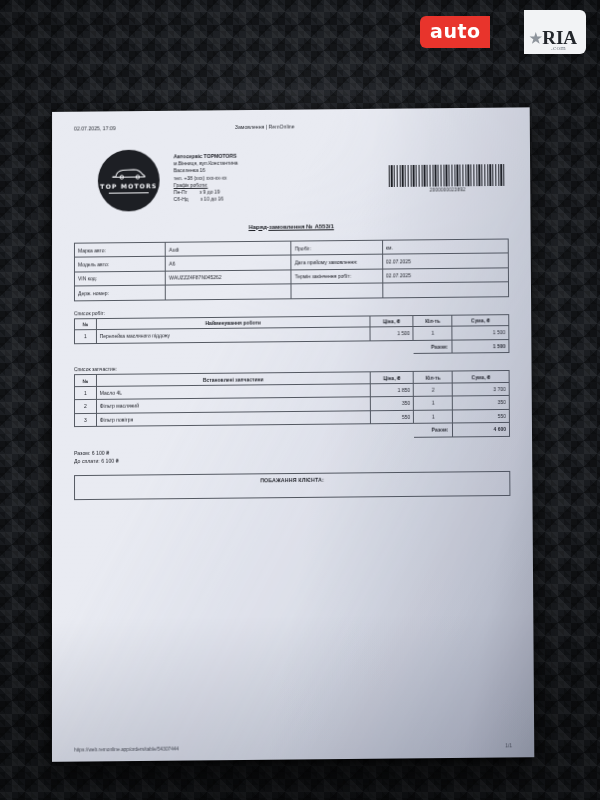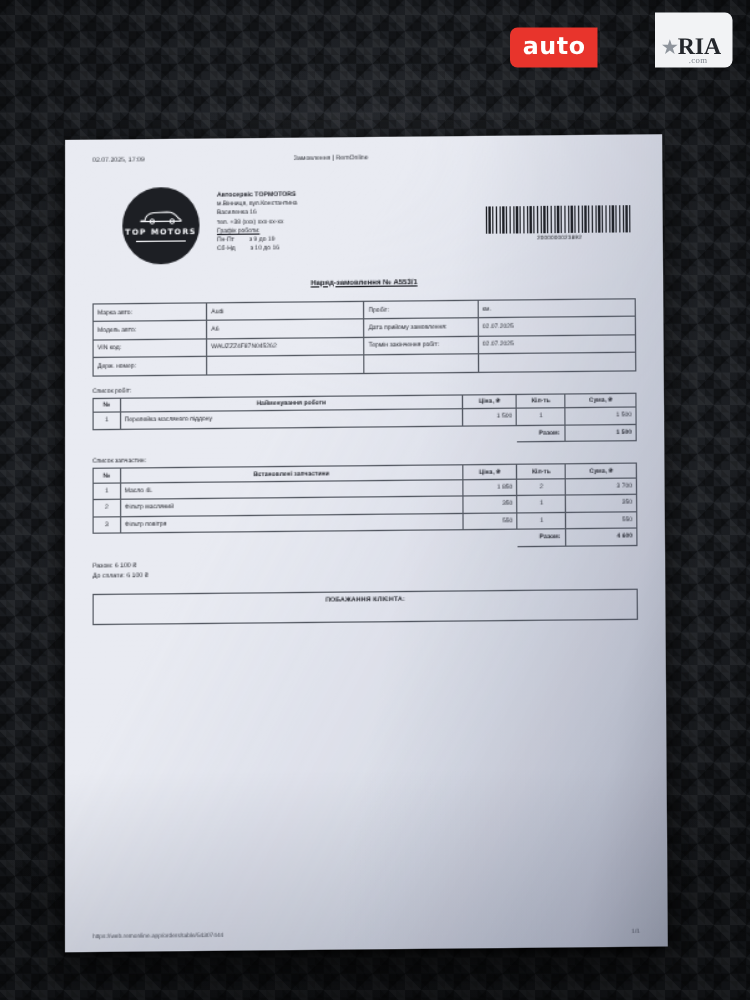--- a/index.html
+++ b/index.html
@@ -43,22 +43,22 @@
       radial-gradient(ellipse 90% 70% at 50% 115%, rgba(0,0,0,0.55), rgba(0,0,0,0) 70%);
     pointer-events: none;
   }
 
   
   .watermark {
     position: absolute;
     top: 10px;
     right: 14px;
     display: flex;
-    align-items: flex-end;
-    gap: 16px;
+    align-items: center;
+    gap: 4px;
     z-index: 40;
   }
   .wm-auto {
     background: #e8342c;
     color: #ffffff;
     font-size: 19px;
     font-weight: bold;
     letter-spacing: 0.5px;
     padding: 6px 9px 7px 10px;
     border-radius: 6px 0 0 6px;

